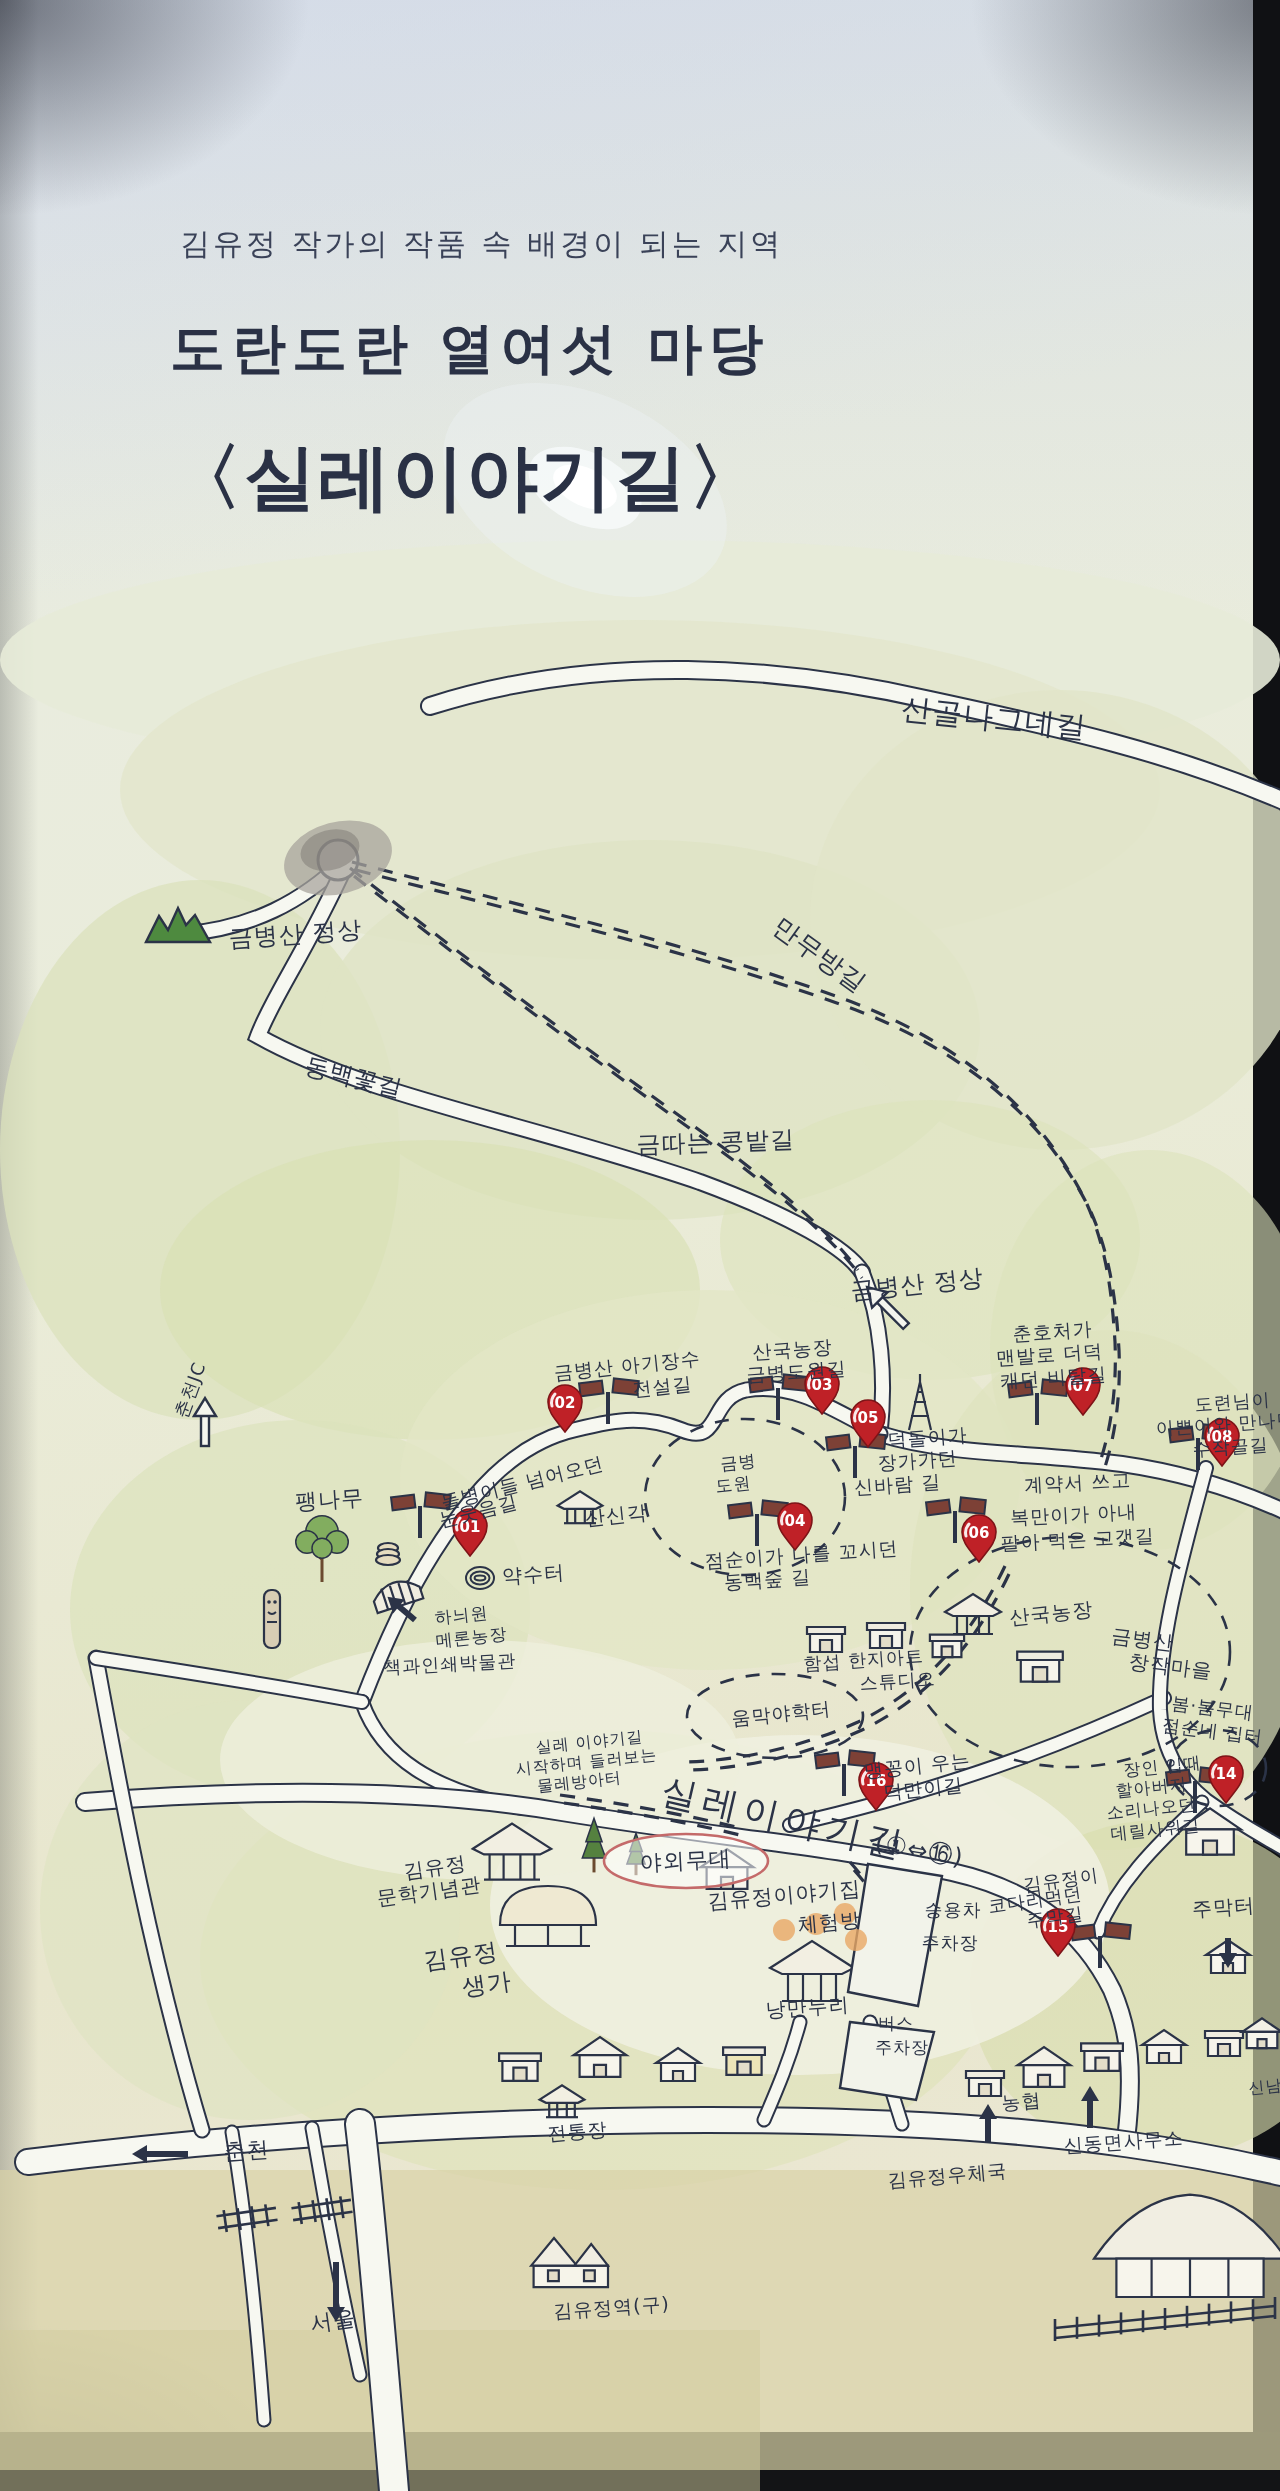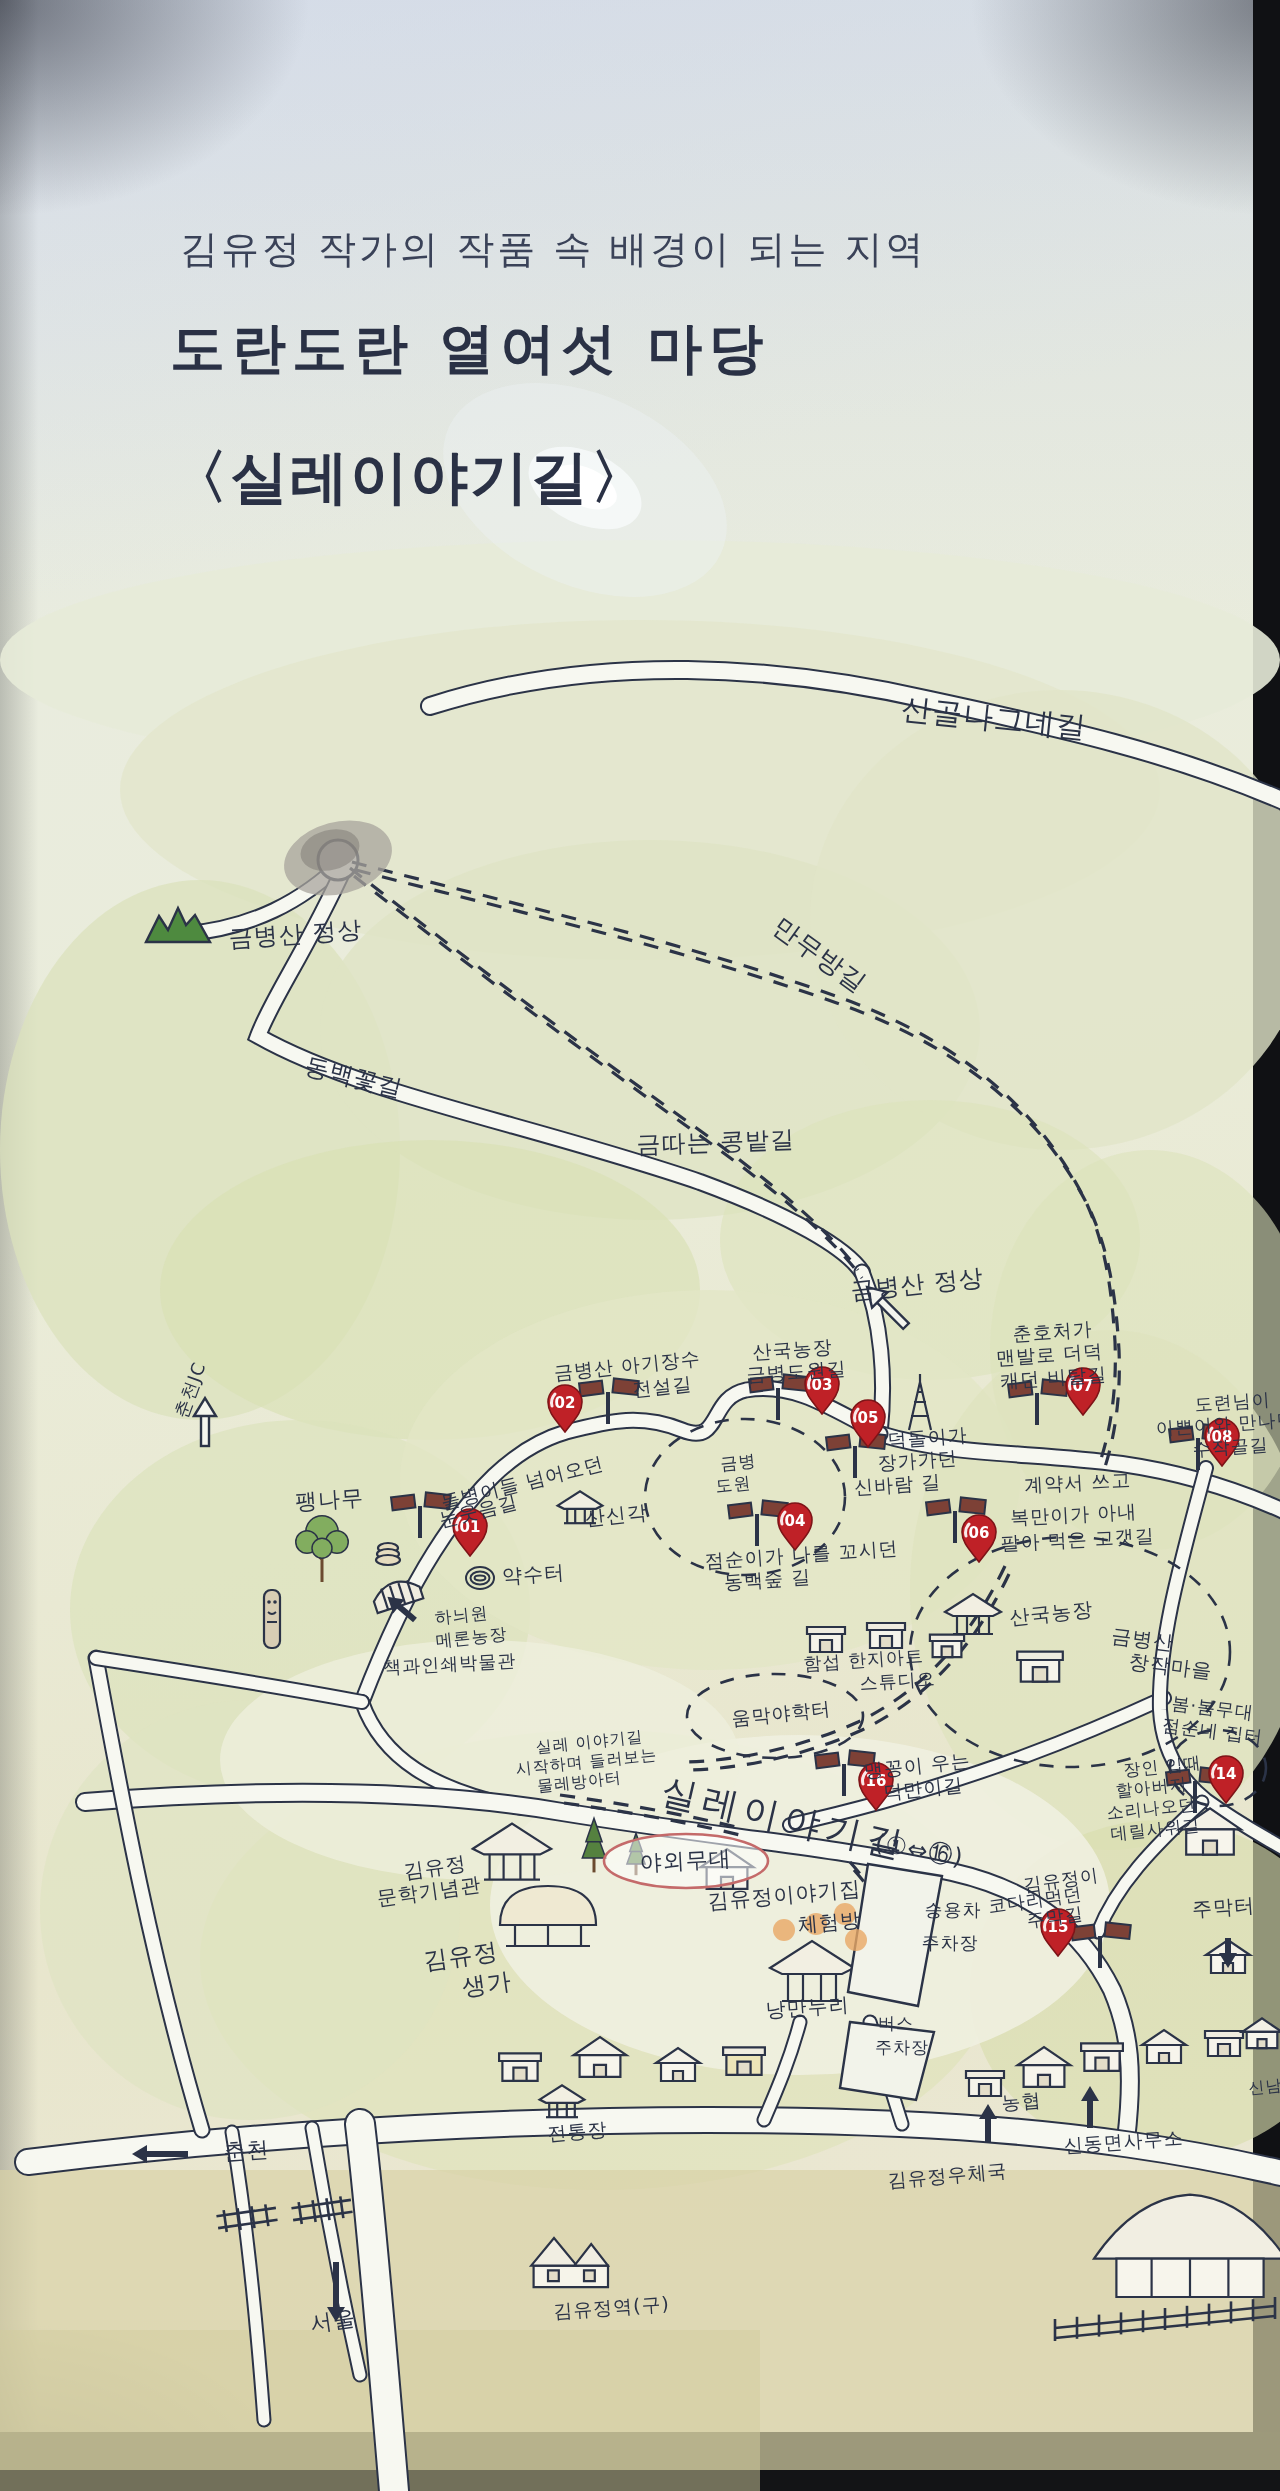--- a/index.html
+++ b/index.html
@@ -11,25 +11,25 @@
       background:
         radial-gradient(430px 300px at 0% 0%, rgba(24,27,36,.55), transparent 72%),
         radial-gradient(430px 300px at 100% 0%, rgba(24,27,36,.5), transparent 72%),
         radial-gradient(420px 240px at 0% 100%, rgba(25,25,28,.35), transparent 70%),
         linear-gradient(90deg, rgba(20,22,28,.22), transparent 3%),
         linear-gradient(180deg, rgba(200,210,228,.45), transparent 26%);}
   .frame-right{position:absolute;top:0;left:1253px;width:27px;height:2491px;background:#101114;}
   .frame-bottom{position:absolute;left:0;top:2432px;width:1280px;height:59px;background:#131416;}
   .header{position:absolute;left:0;top:0;width:1253px;z-index:3;pointer-events:none;}
   .subtitle{position:absolute;left:180px;top:224px;font-family:"DejaVu Serif","Liberation Serif",serif;
-      font-size:38px;color:#3a4258;letter-spacing:3px;white-space:nowrap;}
+      font-size:30px;color:#3a4258;letter-spacing:3px;white-space:nowrap;}
   .title1{position:absolute;left:170px;top:312px;font-family:"DejaVu Serif","Liberation Serif",serif;
       font-weight:700;font-size:55px;color:#2a3145;letter-spacing:6px;white-space:nowrap;}
   .title2{position:absolute;left:170px;top:430px;font-family:"DejaVu Serif","Liberation Serif",serif;
-      font-weight:700;font-size:58px;color:#2a3145;letter-spacing:2px;white-space:nowrap;margin-top:9px;}
+      font-weight:700;font-size:72px;color:#2a3145;letter-spacing:2px;white-space:nowrap;}
   svg{position:absolute;left:0;top:0;z-index:1;}
   text.hand{font-family:"DejaVu Sans",sans-serif;fill:#2b3347;}
 </style>
 </head>
 <body>
 
 <div id="shot">
   <div class="poster">
     <svg id="map-svg" width="1280" height="2491" viewBox="0 0 1280 2491">
       <g id="g-terrain">

